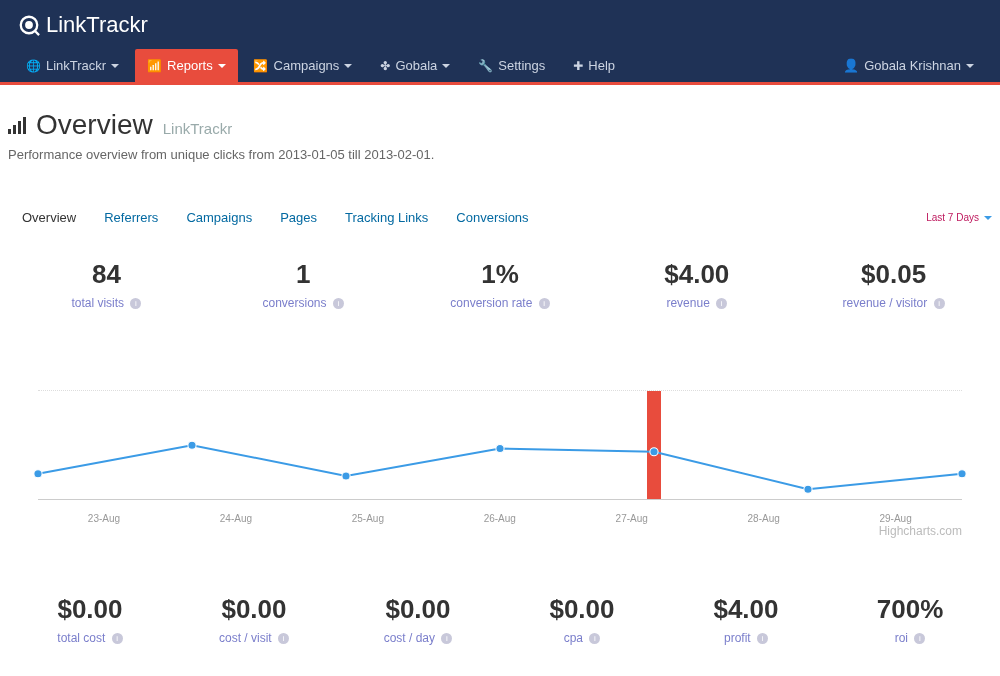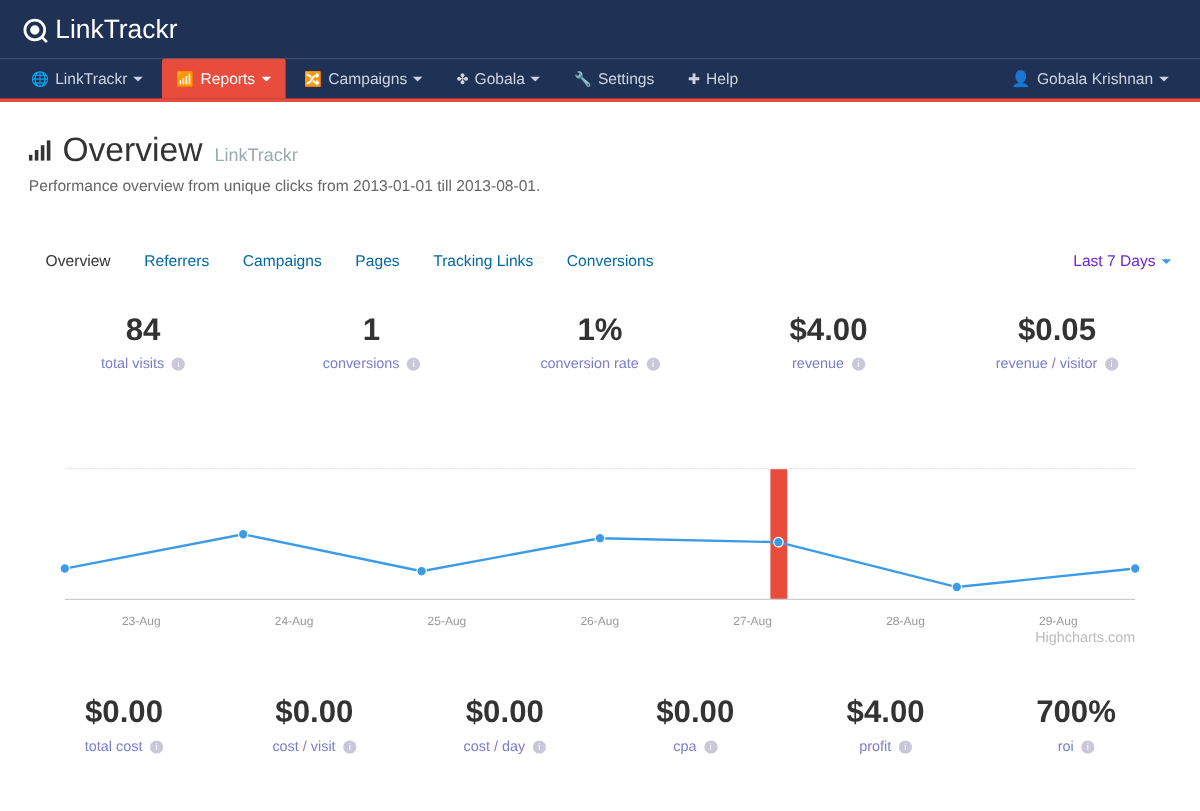--- a/index.html
+++ b/index.html
@@ -7,31 +7,31 @@
 .header{background:#1f3256;height:49px;display:flex;align-items:center;padding:0 18px}
 .logo{display:flex;align-items:center;color:#fff;font-size:22px;font-weight:500}
 .logo svg{margin-right:6px}
 .navbar{background:#1f3256;border-bottom:3px solid #e84c3d;display:flex;align-items:stretch;padding:0 14px;height:36px}
 .nav-item{display:flex;align-items:center;padding:0 12px;color:#ccd4e2;font-size:13px;cursor:pointer;border-radius:2px 2px 0 0;margin-right:4px}
 .nav-item.active{background:#e84c3d;color:#fff}
 .nav-item .icon{margin-right:5px;font-size:12px}
 .caret{margin-left:5px;display:inline-block;width:0;height:0;border-left:4px solid transparent;border-right:4px solid transparent;border-top:4px solid currentColor;vertical-align:middle}
 .nav-spacer{flex:1}
 .nav-user{display:flex;align-items:center;padding:0 12px;color:#ccd4e2;font-size:13px;cursor:pointer}
-.content{padding:24px 24px 30px}
+.content{padding:24px 8px 30px}
 .page-title{display:flex;align-items:baseline;margin-bottom:6px}
 .page-title .bars{margin-right:8px;color:#333}
 .page-title h1{font-size:28px;font-weight:400;color:#333;margin-right:10px}
 .page-title .sub{color:#9aa;font-size:15px}
 .desc{color:#666;font-size:13px;margin-bottom:40px}
 .toolbar{display:flex;align-items:center;border-bottom:0;margin-bottom:20px}
 .tab{padding:8px 14px;font-size:13px;color:#0369a1;cursor:pointer}
 .tab.active{color:#333;font-weight:400;position:relative}
 .tool-spacer{flex:1}
-.period{color:#6d28d9;font-size:13px;cursor:pointer;display:flex;align-items:center}
+.period{color:#be185d;font-size:10px;cursor:pointer;display:flex;align-items:center}
 .period .caret{border-top-color:#3b9be6}
 .stats-row{display:flex;margin:26px 0 50px}
 .stat{flex:1;text-align:center}
 .stat .val{font-size:26px;color:#333;font-weight:700;margin-bottom:6px}
 .stat .label{font-size:12px;color:#7a7ecb}
 .stat .info-icon{display:inline-block;width:11px;height:11px;border-radius:50%;background:#c8c8da;color:#fff;font-size:8px;line-height:11px;text-align:center;margin-left:3px;vertical-align:middle}
 .chart{position:relative;height:170px;margin:0 30px 10px}
 .chart-area{position:absolute;left:0;right:0;top:30px;bottom:30px;border-top:1px dotted #ddd;border-bottom:1px solid #ccc}
 .red-bar{position:absolute;width:14px;background:#e84c3d;bottom:0;top:0}
 .x-labels{display:flex;position:absolute;left:0;right:0;bottom:6px;justify-content:flex-start}
@@ -98,21 +98,21 @@
       <svg width="20" height="18" viewBox="0 0 20 18">
           <rect x="0" y="13" width="3" height="5" fill="#333"></rect>
           <rect x="5" y="9" width="3" height="9" fill="#333"></rect>
           <rect x="10" y="5" width="3" height="13" fill="#333"></rect>
           <rect x="15" y="1" width="3" height="17" fill="#333"></rect>
         </svg>
     </span>
     <h1>Overview</h1>
     <span class="sub">LinkTrackr</span>
   </div>
-  <p class="desc">Performance overview from unique clicks from 2013-01-01 till 2013-08-01.</p>
+  <p class="desc">Performance overview from unique clicks from 2013-01-05 till 2013-02-01.</p>
 
   <div class="toolbar">
     <div id="tabs-slot" style="display:flex">
         <div class="tab active">Overview</div>
         <div class="tab">Referrers</div>
         <div class="tab">Campaigns</div>
         <div class="tab">Pages</div>
         <div class="tab">Tracking Links</div>
         <div class="tab">Conversions</div>
       </div>
@@ -165,21 +165,21 @@
         <span>24-Aug</span>
         <span>25-Aug</span>
         <span>26-Aug</span>
         <span>27-Aug</span>
         <span>28-Aug</span>
         <span>29-Aug</span>
       </div>
     <div class="credit">Highcharts.com</div>
   </div>
 
-  <div class="stats-row" id="stats-bottom" style="margin-top:48px;margin-bottom:0">
+  <div class="stats-row" id="stats-bottom" style="margin-top:64px;margin-bottom:0">
       <div class="stat">
         <div class="val">$0.00</div>
         <div class="label">total cost <span class="info-icon">i</span></div>
       </div>
       <div class="stat">
         <div class="val">$0.00</div>
         <div class="label">cost / visit <span class="info-icon">i</span></div>
       </div>
       <div class="stat">
         <div class="val">$0.00</div>

